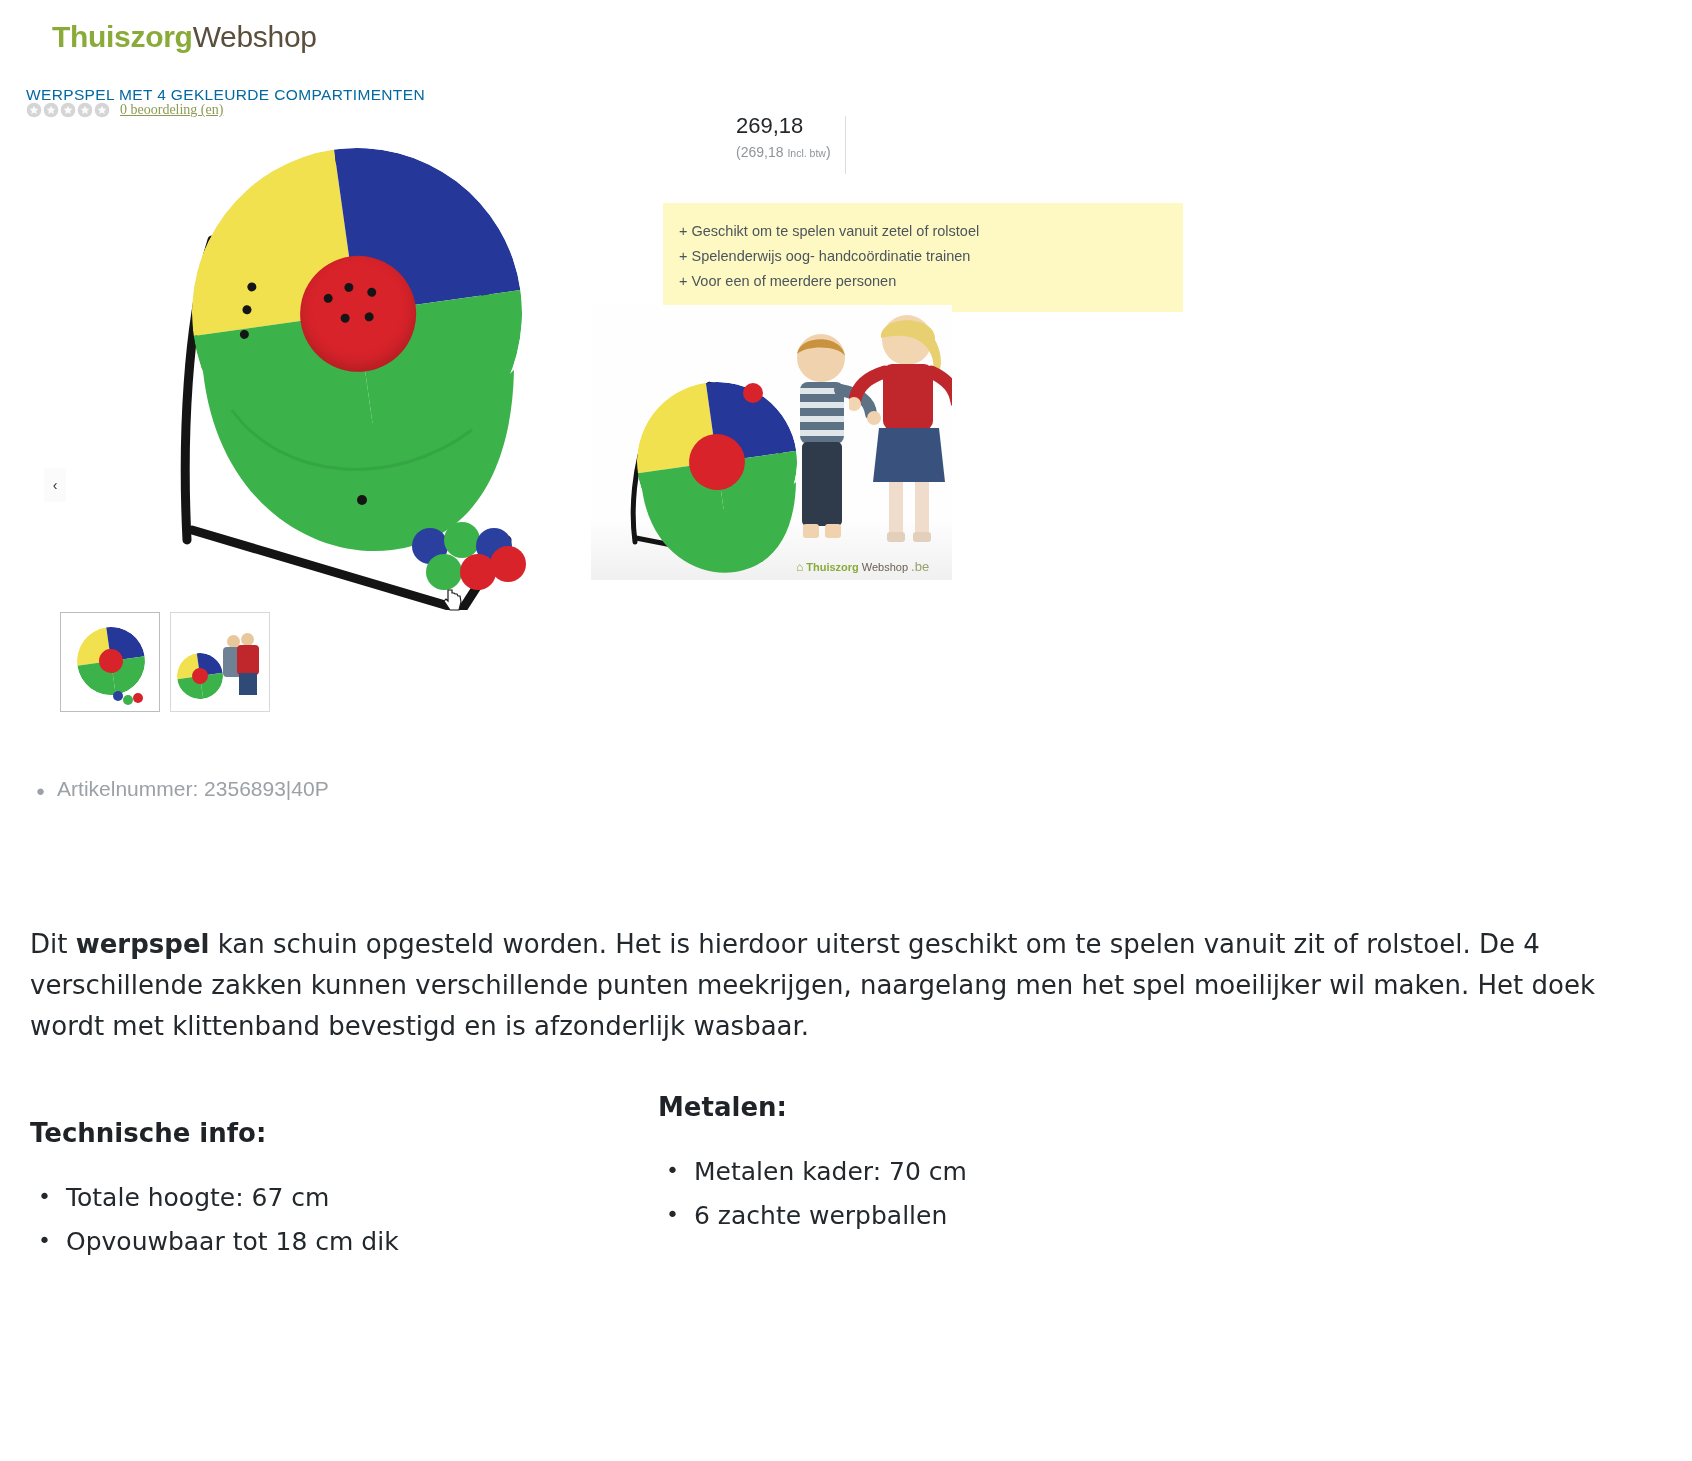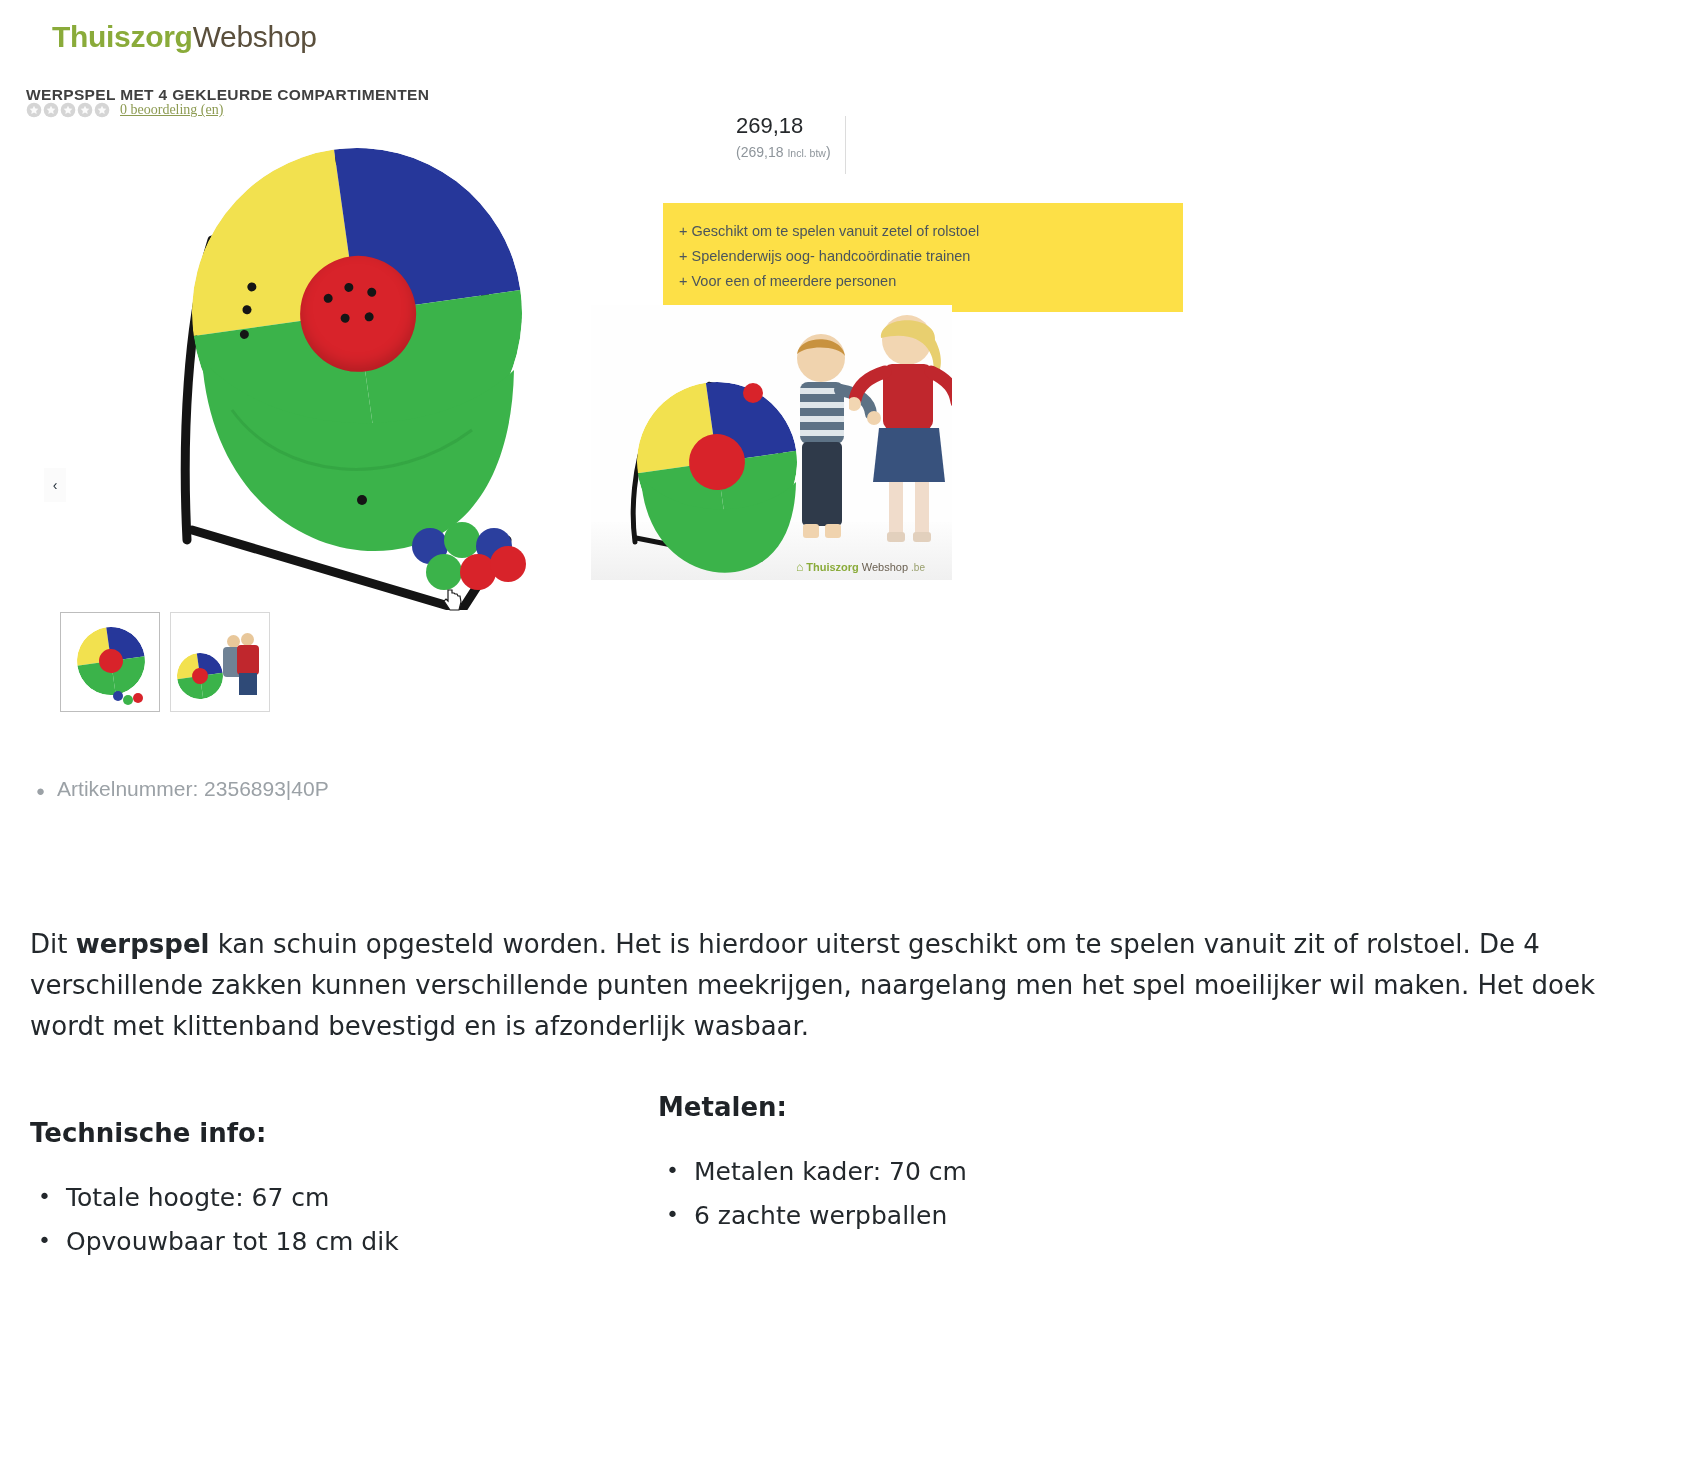--- a/index.html
+++ b/index.html
@@ -26,23 +26,23 @@
     letter-spacing: -0.3px;
     white-space: nowrap;
   }
   .brand .b1 { color: #8aab3a; font-weight: 700; }
   .brand .b2 { color: #5a4f3c; font-weight: 400; }
 
   .product-title {
     position: absolute;
     left: 26px; top: 76px;
     font-size: 15.5px;
-    font-weight: 700;
+    font-weight: 400;
     letter-spacing: 0.35px;
-    color: #404040;
+    color: #0369a1;
     text-transform: uppercase;
     white-space: nowrap;
   }
 
   .rating-row {
     position: absolute;
     left: 26px; top: 102px;
     display: flex;
     align-items: center;
     gap: 10px;
@@ -161,21 +161,21 @@
     width: 1px; height: 58px;
     background: #dcdcdc;
   }
 
   
   .benefits {
     position: absolute;
     left: 663px; top: 203px;
     width: 520px;
     padding: 16px 20px 18px 16px;
-    background: #fde047;
+    background: #fef9c3;
   }
   .benefit {
     font-size: 14.5px;
     color: #4b555c;
     line-height: 25px;
     white-space: nowrap;
   }
 
   
   .secondary-photo {
@@ -193,21 +193,21 @@
     position: absolute;
     left: 205px; bottom: 6px;
     font-size: 11px;
     color: #7d8f3f;
     white-space: nowrap;
     display: flex; align-items: center; gap: 3px;
   }
   .watermark .wm-pin { color: #8aab3a; font-size: 12px; }
   .watermark .wm-a { color: #8aab3a; font-weight: 700; }
   .watermark .wm-b { color: #6b6152; }
-  .watermark .wm-c { color: #9aa06e; font-size: 10px; }
+  .watermark .wm-c { color: #9aa06e; font-size: 13px; }
 
   
   .mini-toy { position: absolute; left: 18px; bottom: 18px; width: 190px; height: 190px; }
   .mini-disc {
     position: absolute; left: 28px; top: 10px;
     width: 160px; height: 160px; border-radius: 50%;
     overflow: hidden; transform: rotate(-8deg);
   }
   .mini-red {
     position: absolute; left: 52px; top: 52px; width: 56px; height: 56px;

